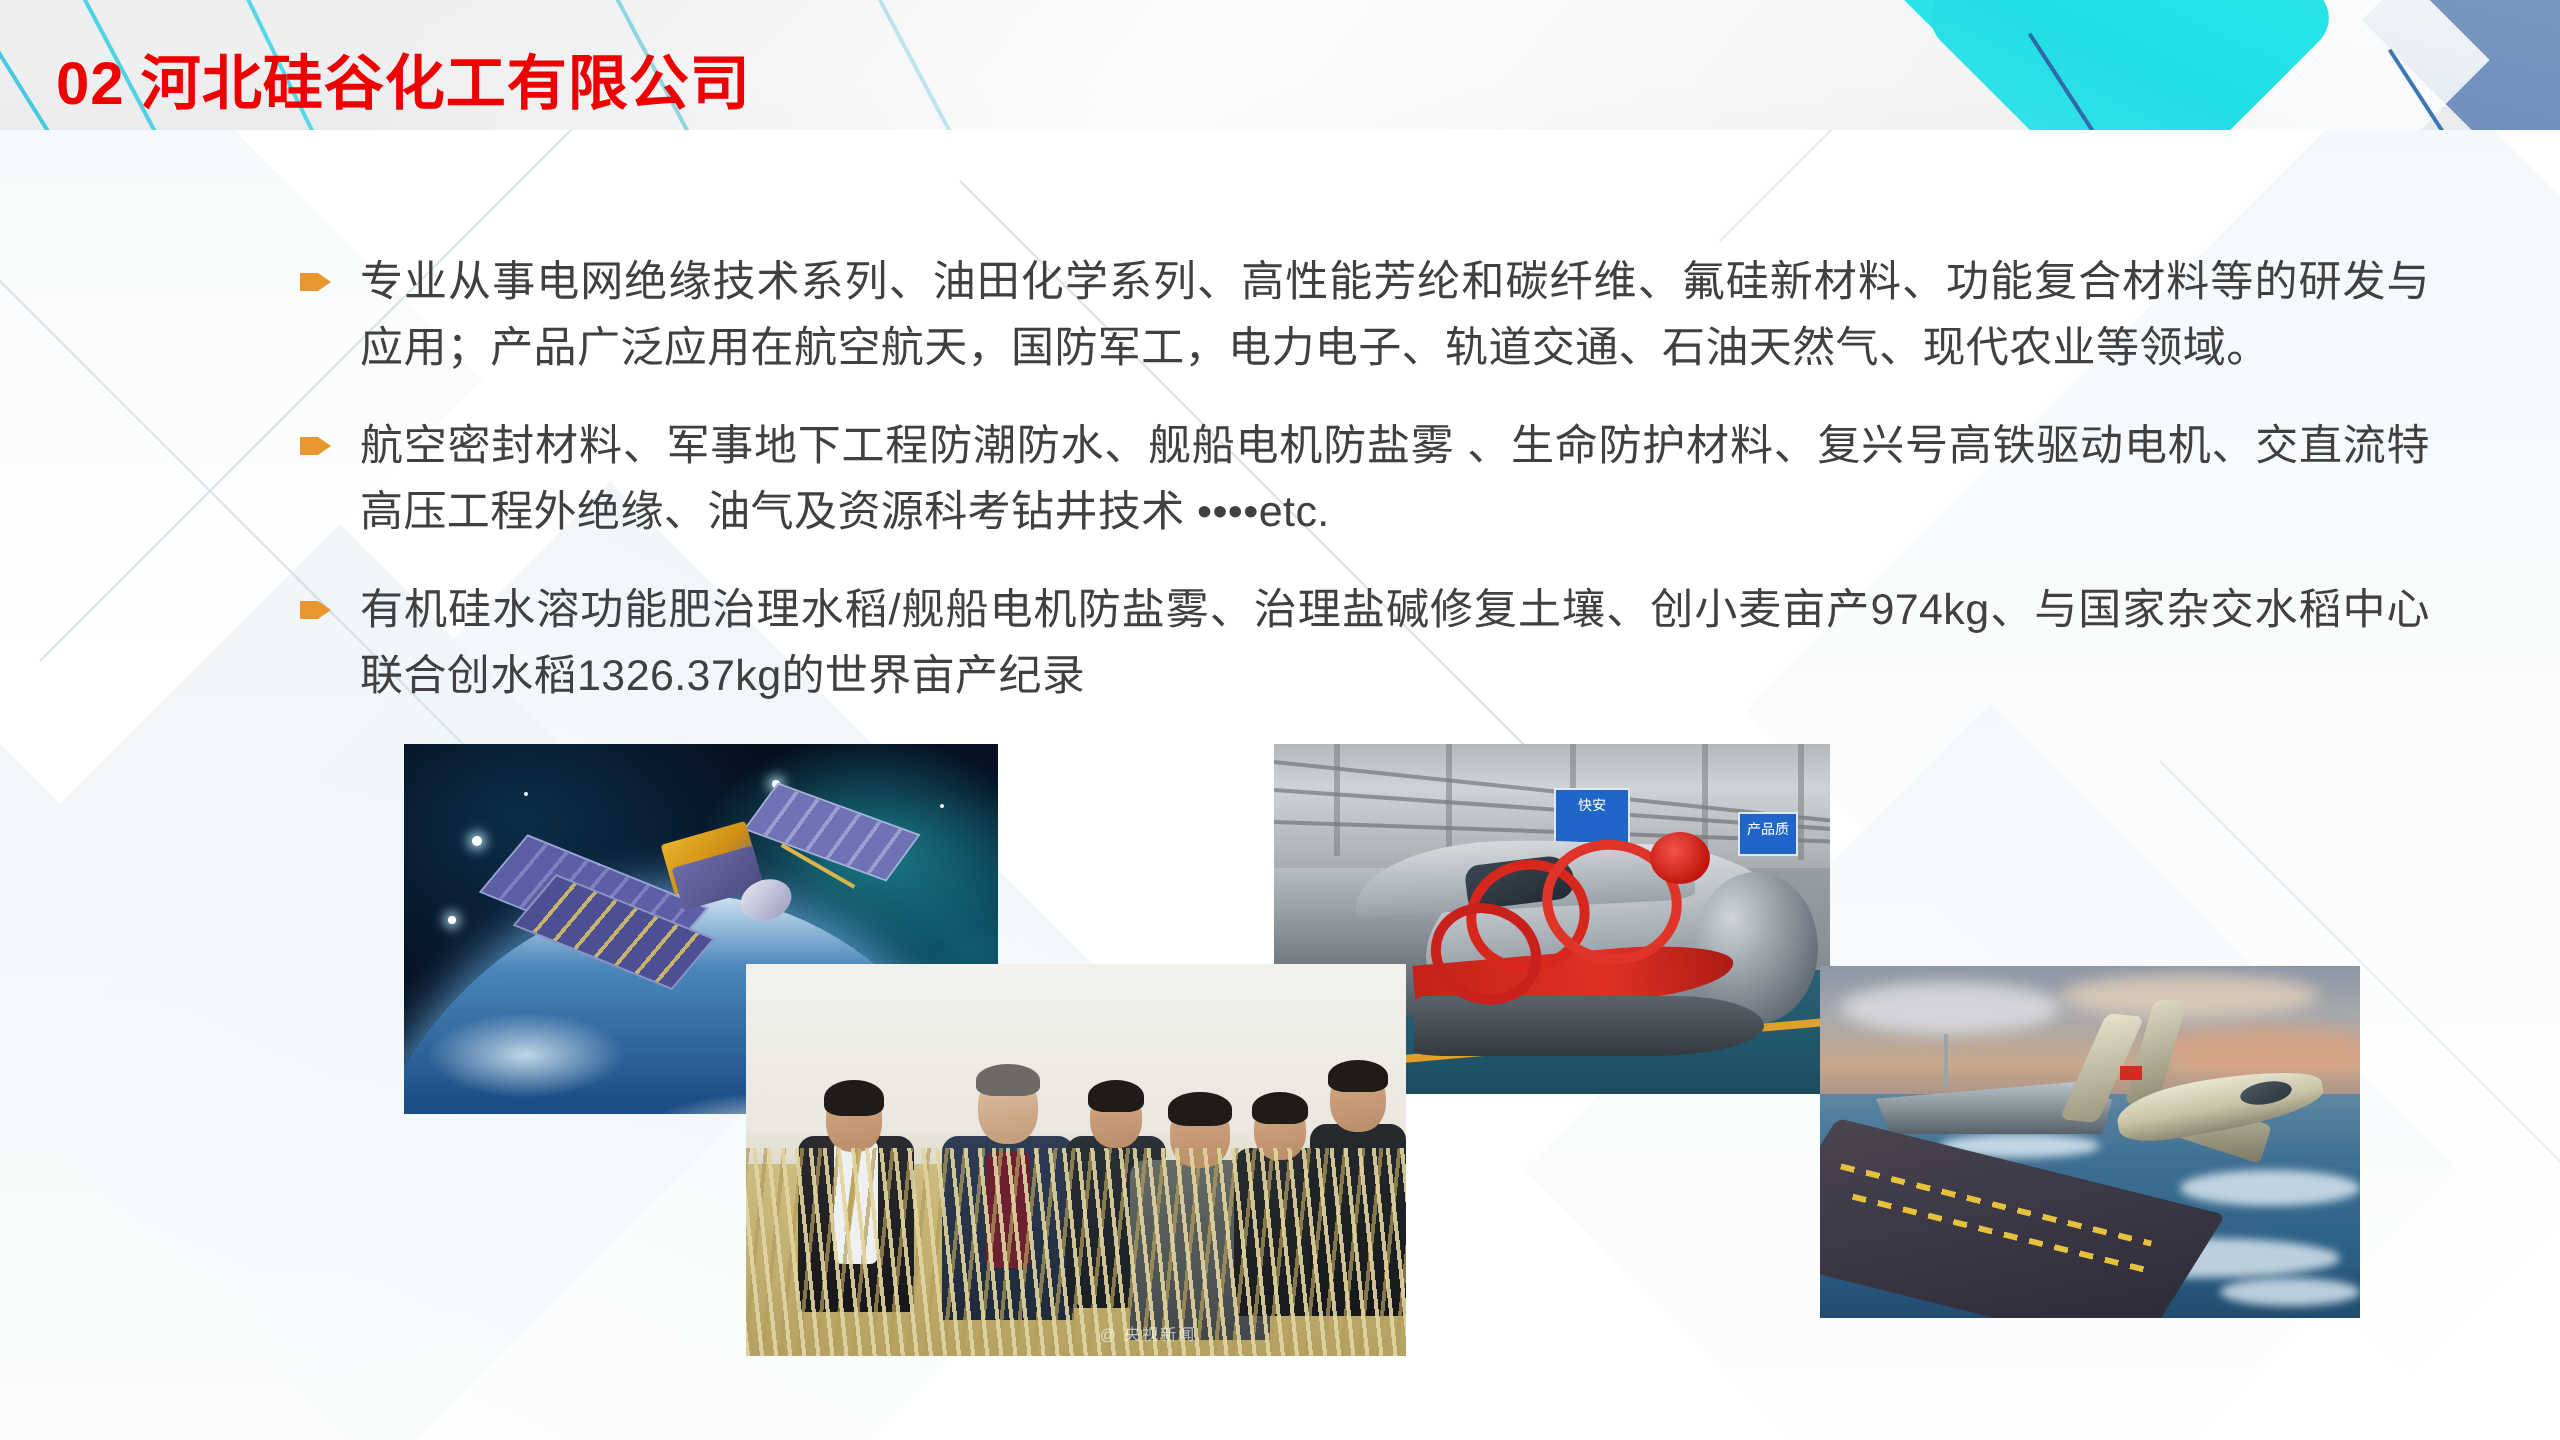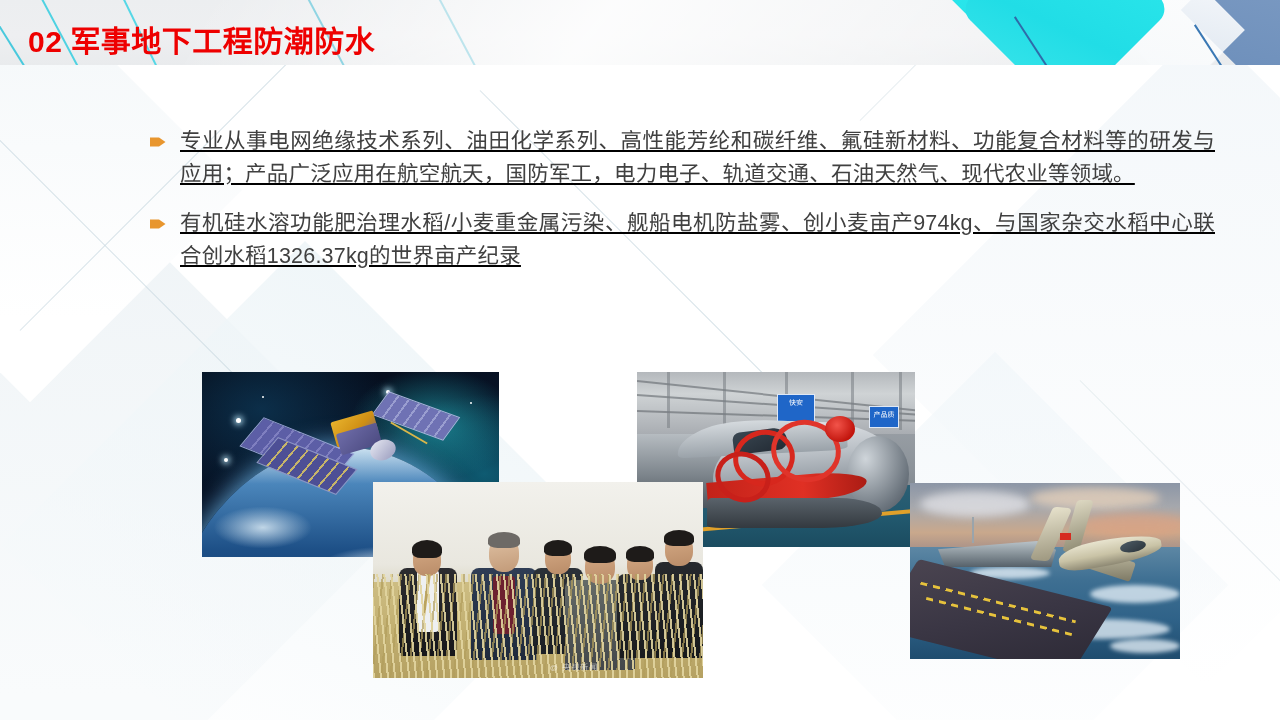--- a/index.html
+++ b/index.html
@@ -145,21 +145,20 @@
   .title .num {
     font-family: "Liberation Sans", sans-serif;
     margin-right: 8px;
   }
 
   
   .bullets {
     position: absolute;
     left: 150px; top: 125px;
     width: 1065px;
-    text-decoration: underline;
   }
   .bullet {
     position: relative;
     display: flex;
     align-items: flex-start;
     margin-bottom: 16px;
   }
   .bullet-marker {
     flex: 0 0 auto;
     width: 16px;
@@ -538,42 +537,50 @@
     <div class="hdr-blue-diamond"></div>
     <div class="hdr-white-diamond"></div>
     <div class="hdr-cyan-shape2"></div>
     <div class="hdr-cyan-shape"></div>
 
     <div class="hdr-line" style="left:1015px; top:16px; width:120px; background:#2f6ba8; transform:rotate(57deg);"></div>
     <div class="hdr-line" style="left:1195px; top:24px; width:95px; background:#3a78b4; transform:rotate(57deg);"></div>
   </div>
 
   <div class="title">
-    <span class="num">02</span><span>军事地下工程防潮防水</span>
+    <span class="num">02</span><span>河北硅谷化工有限公司</span>
   </div>
 
   <div class="bullets">
 
     <div class="bullet">
       <span class="bullet-marker">
         <svg width="16" height="12" viewBox="0 0 16 12" aria-hidden="true">
           <path d="M0 1.5 L9 1.5 L15.5 6 L9 10.5 L0 10.5 Z" fill="#e8962e"></path>
         </svg>
       </span>
       <span class="bullet-text">专业从事电网绝缘技术系列、油田化学系列、高性能芳纶和碳纤维、氟硅新材料、功能复合材料等的研发与应用；产品广泛应用在航空航天，国防军工，电力电子、轨道交通、石油天然气、现代农业等领域。</span>
     </div>
 
-
     <div class="bullet">
       <span class="bullet-marker">
         <svg width="16" height="12" viewBox="0 0 16 12" aria-hidden="true">
           <path d="M0 1.5 L9 1.5 L15.5 6 L9 10.5 L0 10.5 Z" fill="#e8962e"></path>
         </svg>
       </span>
-      <span class="bullet-text">有机硅水溶功能肥治理水稻/小麦重金属污染、舰船电机防盐雾、创小麦亩产974kg、与国家杂交水稻中心联合创水稻1326.37kg的世界亩产纪录</span>
+      <span class="bullet-text">航空密封材料、军事地下工程防潮防水、舰船电机防盐雾 、生命防护材料、复兴号高铁驱动电机、交直流特高压工程外绝缘、油气及资源科考钻井技术 ••••etc.</span>
+    </div>
+
+    <div class="bullet">
+      <span class="bullet-marker">
+        <svg width="16" height="12" viewBox="0 0 16 12" aria-hidden="true">
+          <path d="M0 1.5 L9 1.5 L15.5 6 L9 10.5 L0 10.5 Z" fill="#e8962e"></path>
+        </svg>
+      </span>
+      <span class="bullet-text">有机硅水溶功能肥治理水稻/舰船电机防盐雾、治理盐碱修复土壤、创小麦亩产974kg、与国家杂交水稻中心联合创水稻1326.37kg的世界亩产纪录</span>
     </div>
 
   </div>
 
   <div class="photo ph-sat">
     <div class="sat-sky"></div>
     <div class="star big" style="left:34px; top:46px; width:5px; height:5px;"></div>
     <div class="star big" style="left:22px; top:86px; width:4px; height:4px;"></div>
     <div class="star" style="left:60px; top:24px; width:2px; height:2px;"></div>
     <div class="star" style="left:96px; top:60px; width:2px; height:2px;"></div>

